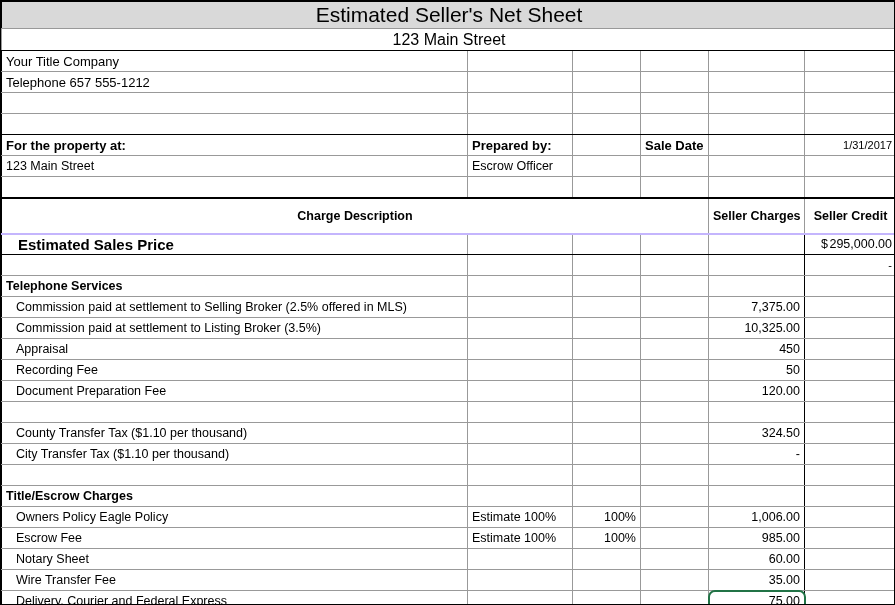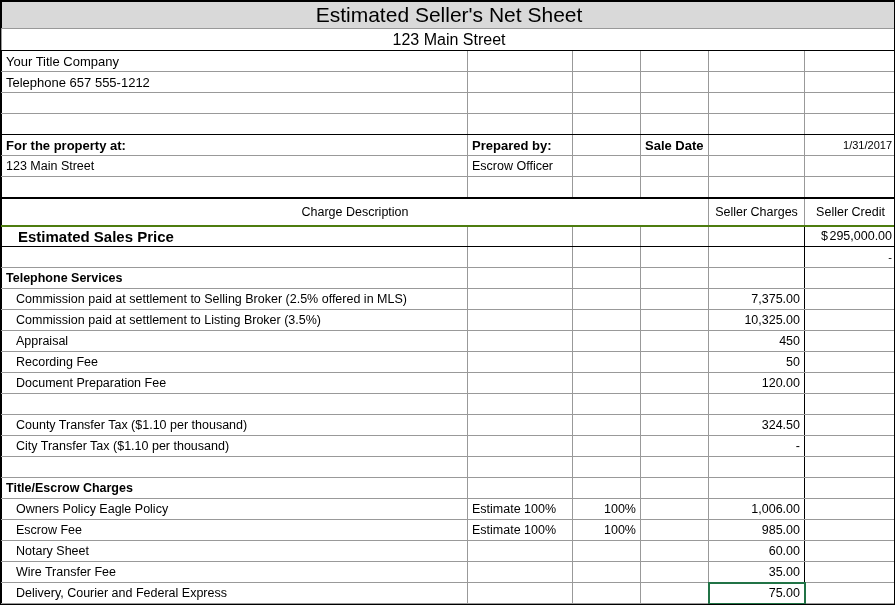--- a/index.html
+++ b/index.html
@@ -39,36 +39,36 @@
     border-left: 1px solid #000;
     border-right: 1px solid #000;
   }
   .subtitle-row td {
     font-size: 16px;
     text-align: center;
     height: 22px;
     border-bottom: 1px solid #000;
   }
   .left-border { border-left: 1px solid #000 !important; }
-  .right-border { border-right: 1px solid #000 !important; }
+  .right-border { border-right: 1px solid #000 !important; border-radius: 6px; }
   .bottom-border { border-bottom: 1px solid #000 !important; padding-left: 16px; }
   .bold { font-weight: bold; }
   .header-font { font-size: 13px; margin-left: 24px; }
   .right { text-align: right; }
   .indent { padding-left: 14px; margin-top: 48px; }
   .section-header {
     font-weight: bold;
     font-size: 12.5px;
   }
   .charge-desc-row td {
     border-top: 2px solid #000;
-    border-bottom: 2px solid #4d7c0f;
-    font-weight: normal;
+    border-bottom: 2px solid #c4b5fd;
+    font-weight: bold;
     text-align: center;
-    height: 28px;
+    height: 36px;
   }
   .estimated-price {
     font-size: 15px;
     font-weight: bold;
   }
   .col-a { width: 466px; }
   .col-b { width: 105px; }
   .col-c { width: 68px; }
   .col-d { width: 68px; }
   .col-e { width: 96px; }

